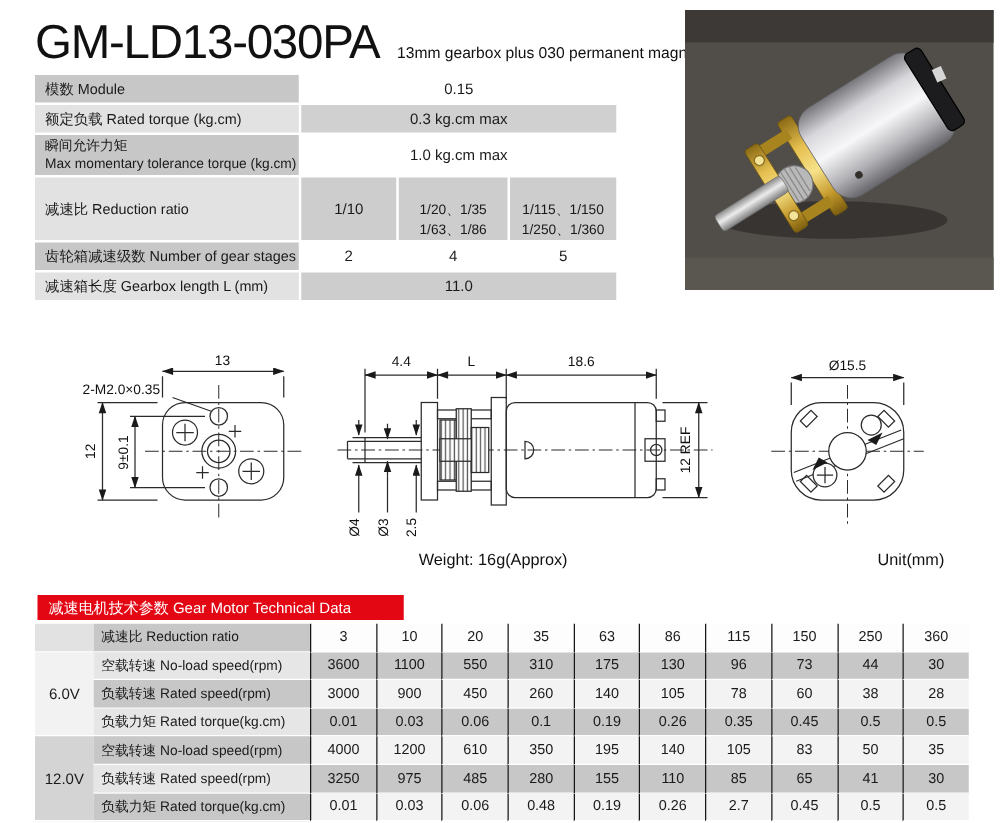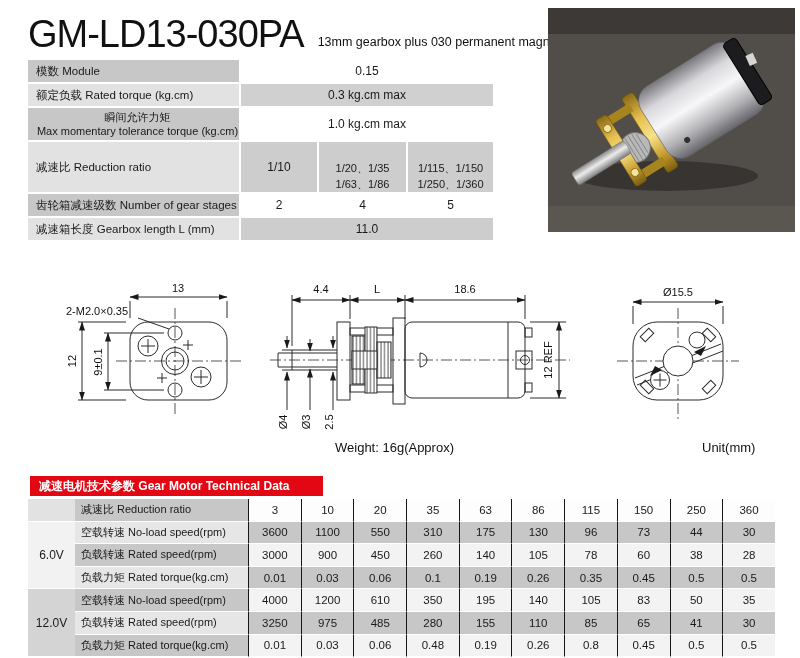--- a/index.html
+++ b/index.html
@@ -13,40 +13,40 @@
 
   
   .photo { position:absolute; left:548px; top:8px; width:247px; height:224px; }
 
   
   .spec-grid { position:absolute; left:28px; top:60px; display:grid;
     grid-template-columns:211px 76px 87px 85px; grid-template-rows:22px 22px 32px 50px 22px 22px;
     gap:2px; }
   .sc { display:flex; align-items:center; justify-content:center; font-size:12px; }
   .sc.lab { justify-content:flex-start; padding-left:8px; white-space:nowrap; font-size:11.5px; }
-  .sc.lab2 { flex-direction:column; align-items:center; justify-content:center; font-size:11px; line-height:14px; }
+  .sc.lab2 { flex-direction:column; align-items:flex-start; justify-content:center; font-size:11px; line-height:14px; }
   .sc.two { flex-direction:column; justify-content:flex-end; font-size:11px; line-height:16px; }
   .l-a { background:#c7c7c7; } .l-b { background:#e2e2e2; }
   .v-w { background:#ffffff; } .v-g { background:#d0d0d0; }
   .span3 { grid-column:2 / span 3;text-align:center; }
 
   
   .draw { position:absolute; }
   .ln { stroke:#2b2b2b; stroke-width:1; fill:none; }
   .lnW { stroke:#2b2b2b; stroke-width:1; fill:#ffffff; }
   .lnH { stroke:#2b2b2b; stroke-width:1; fill:url(#hatch); }
   .cl { stroke:#2b2b2b; stroke-width:0.8; fill:none; stroke-dasharray:11 3 2 3; }
   .dim { stroke:#2b2b2b; stroke-width:1; fill:none; marker-start:url(#aS); marker-end:url(#aE); }
   .dimE { stroke:#2b2b2b; stroke-width:1; fill:none; marker-end:url(#aE); }
   svg text { font-family:"Liberation Sans","DejaVu Sans",sans-serif; font-size:11px; fill:#111; }
   .note { position:absolute; font-size:13px; color:#111; }
 
   
   .banner { position:absolute; left:30px; top:476px; width:293px; height:20px;
-    background:#e30613; color:#ffffff; font-size:12px; font-weight:bold;
+    background:#e30613; color:#ffffff; font-size:12px; font-weight:normal;
     line-height:21px; padding-left:9px; white-space:nowrap; }
 
   
   .tech-grid { position:absolute; left:28px; top:499px; display:grid;
     grid-template-columns:47px 173px repeat(10, 52.7px); grid-auto-rows:22.6px; }
   .tt { display:flex; align-items:center; justify-content:center; font-size:11.5px;
     border-bottom:1px solid #fff; color:#1a1a1a; }
   .tt-label { justify-content:flex-start; padding-left:6px; font-size:11px; white-space:nowrap; }
   .tt-val { border-left:1px solid #161616; }
   .c-corner { background:#e2e2e2; }
@@ -338,17 +338,17 @@
     <div class="tt tt-val v-odd">65</div>
     <div class="tt tt-val v-odd">41</div>
     <div class="tt tt-val v-odd">30</div>
     <div class="tt tt-label l-even">负载力矩 Rated torque(kg.cm)</div>
     <div class="tt tt-val v-even">0.01</div>
     <div class="tt tt-val v-even">0.03</div>
     <div class="tt tt-val v-even">0.06</div>
     <div class="tt tt-val v-even">0.48</div>
     <div class="tt tt-val v-even">0.19</div>
     <div class="tt tt-val v-even">0.26</div>
-    <div class="tt tt-val v-even">0.8</div>
+    <div class="tt tt-val v-even">2.7</div>
     <div class="tt tt-val v-even">0.45</div>
     <div class="tt tt-val v-even">0.5</div>
     <div class="tt tt-val v-even">0.5</div>
   </div>
 
 </body></html>

